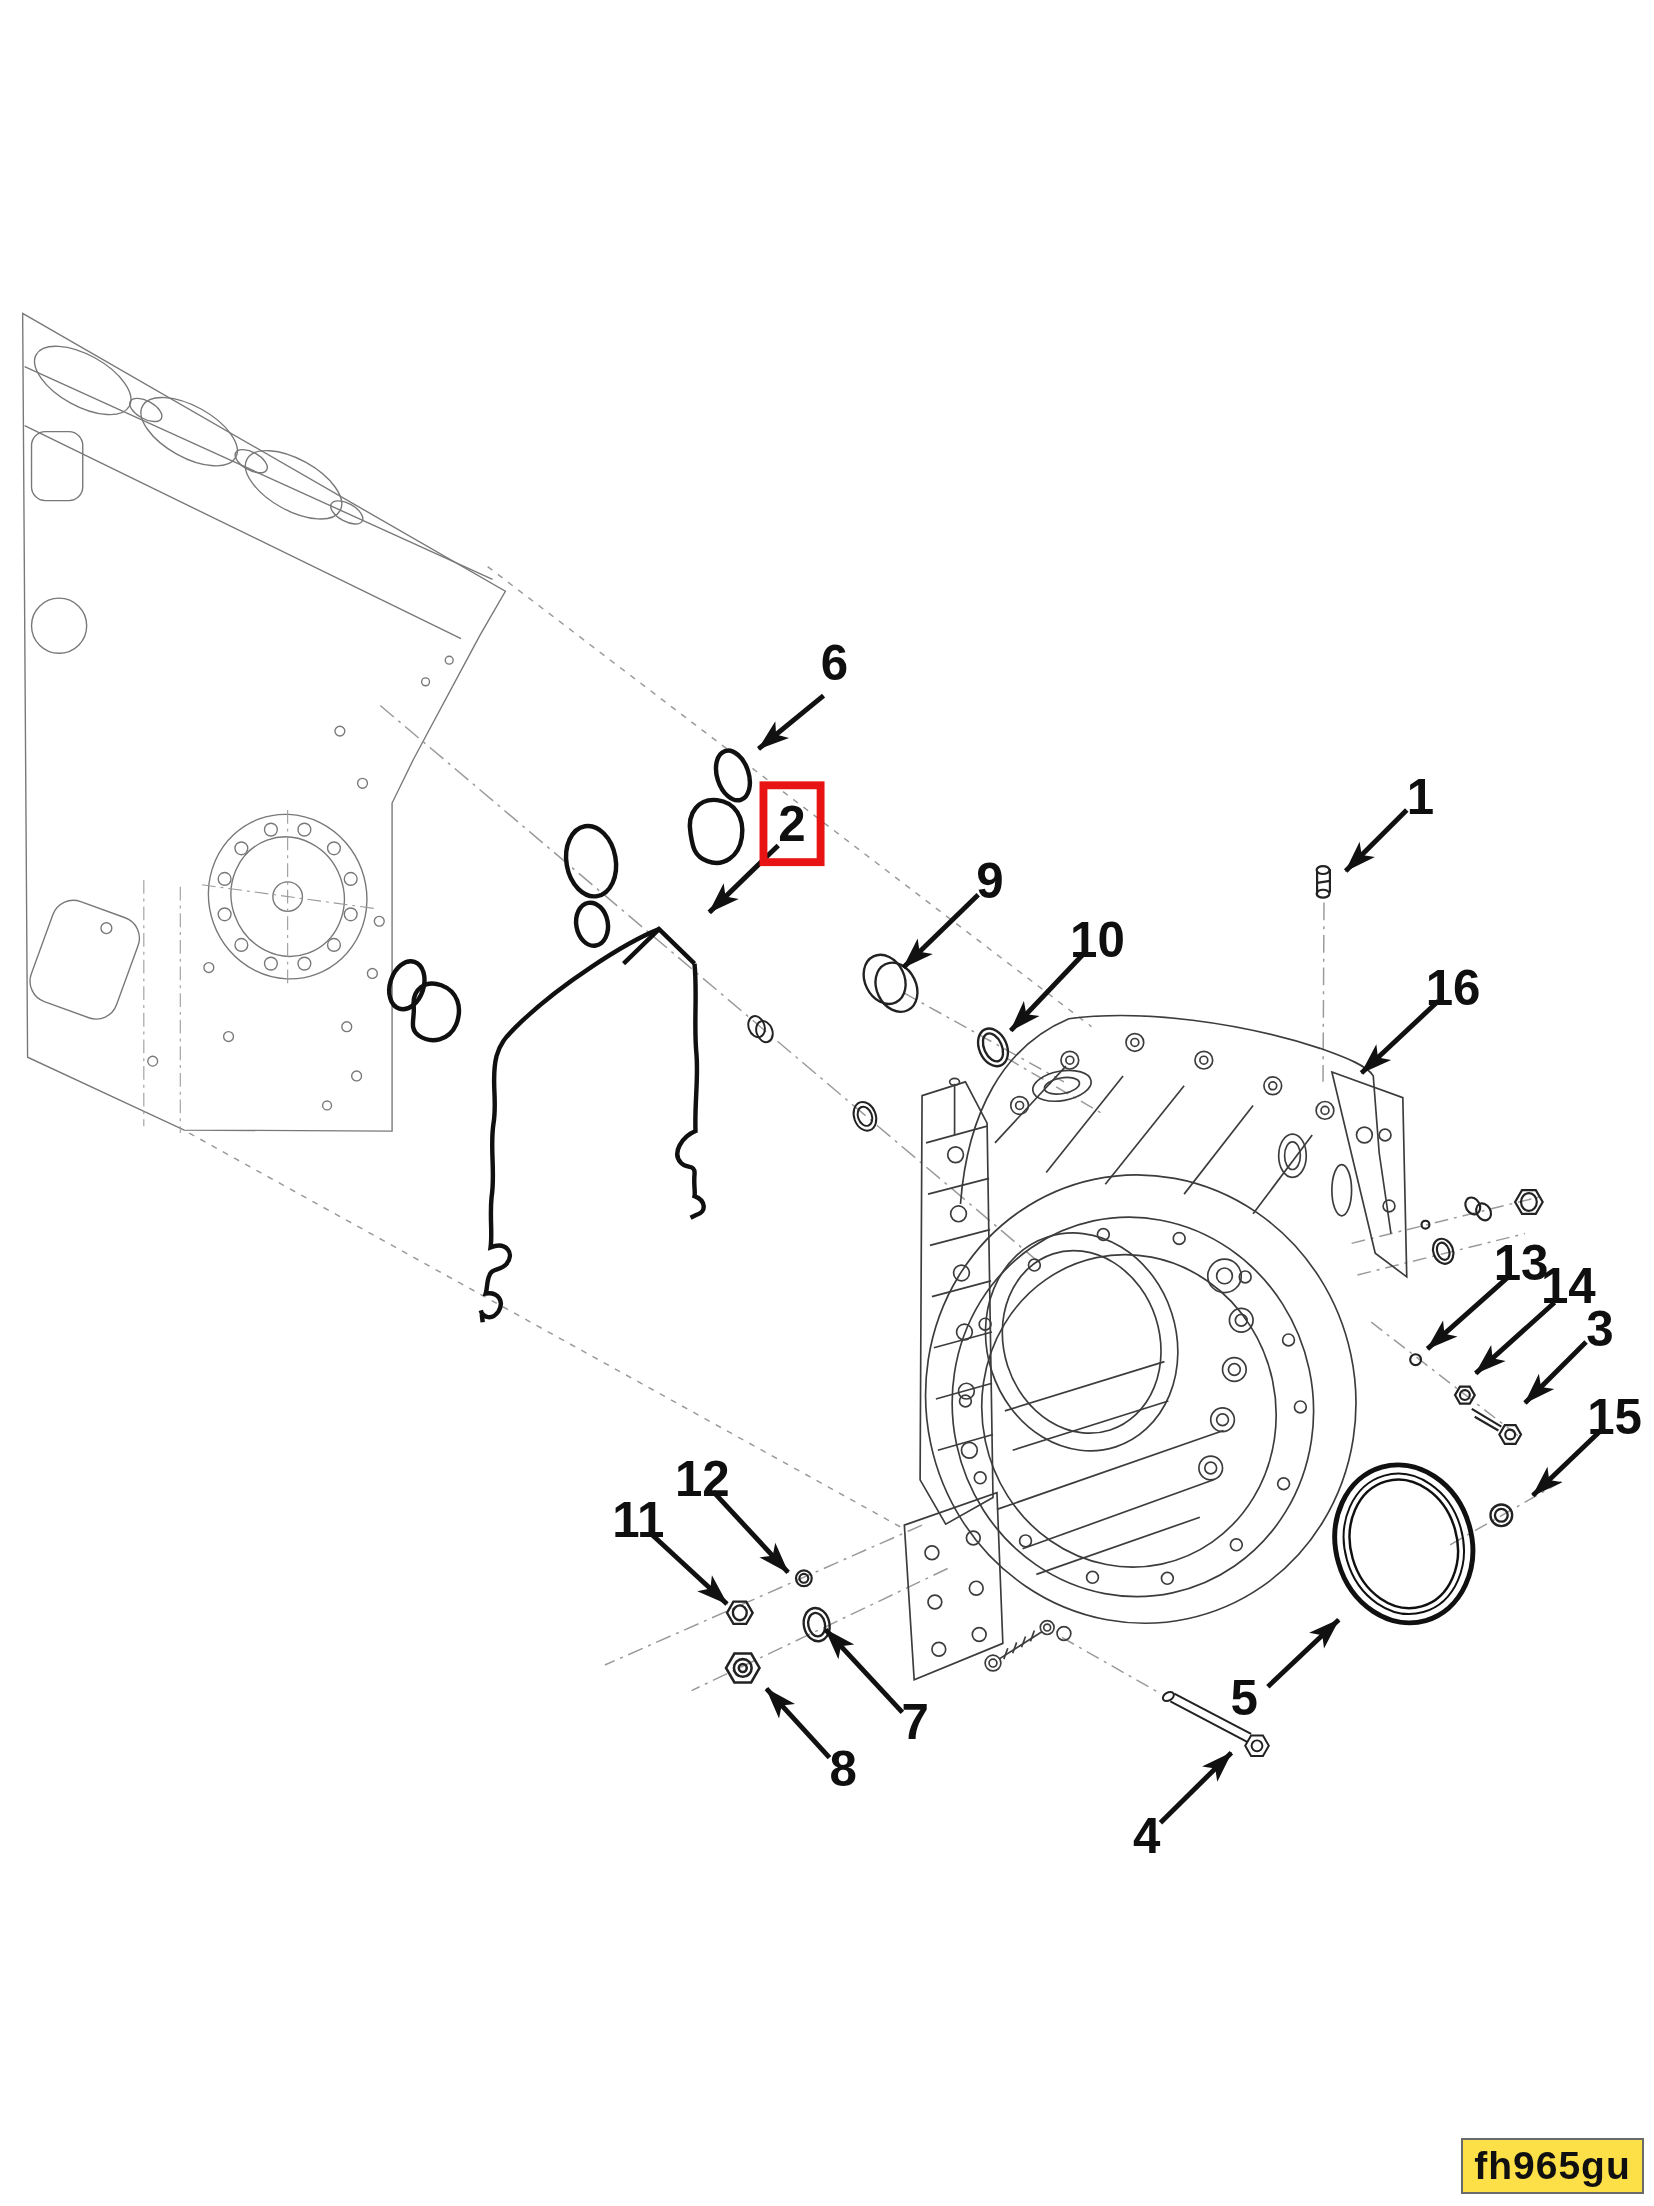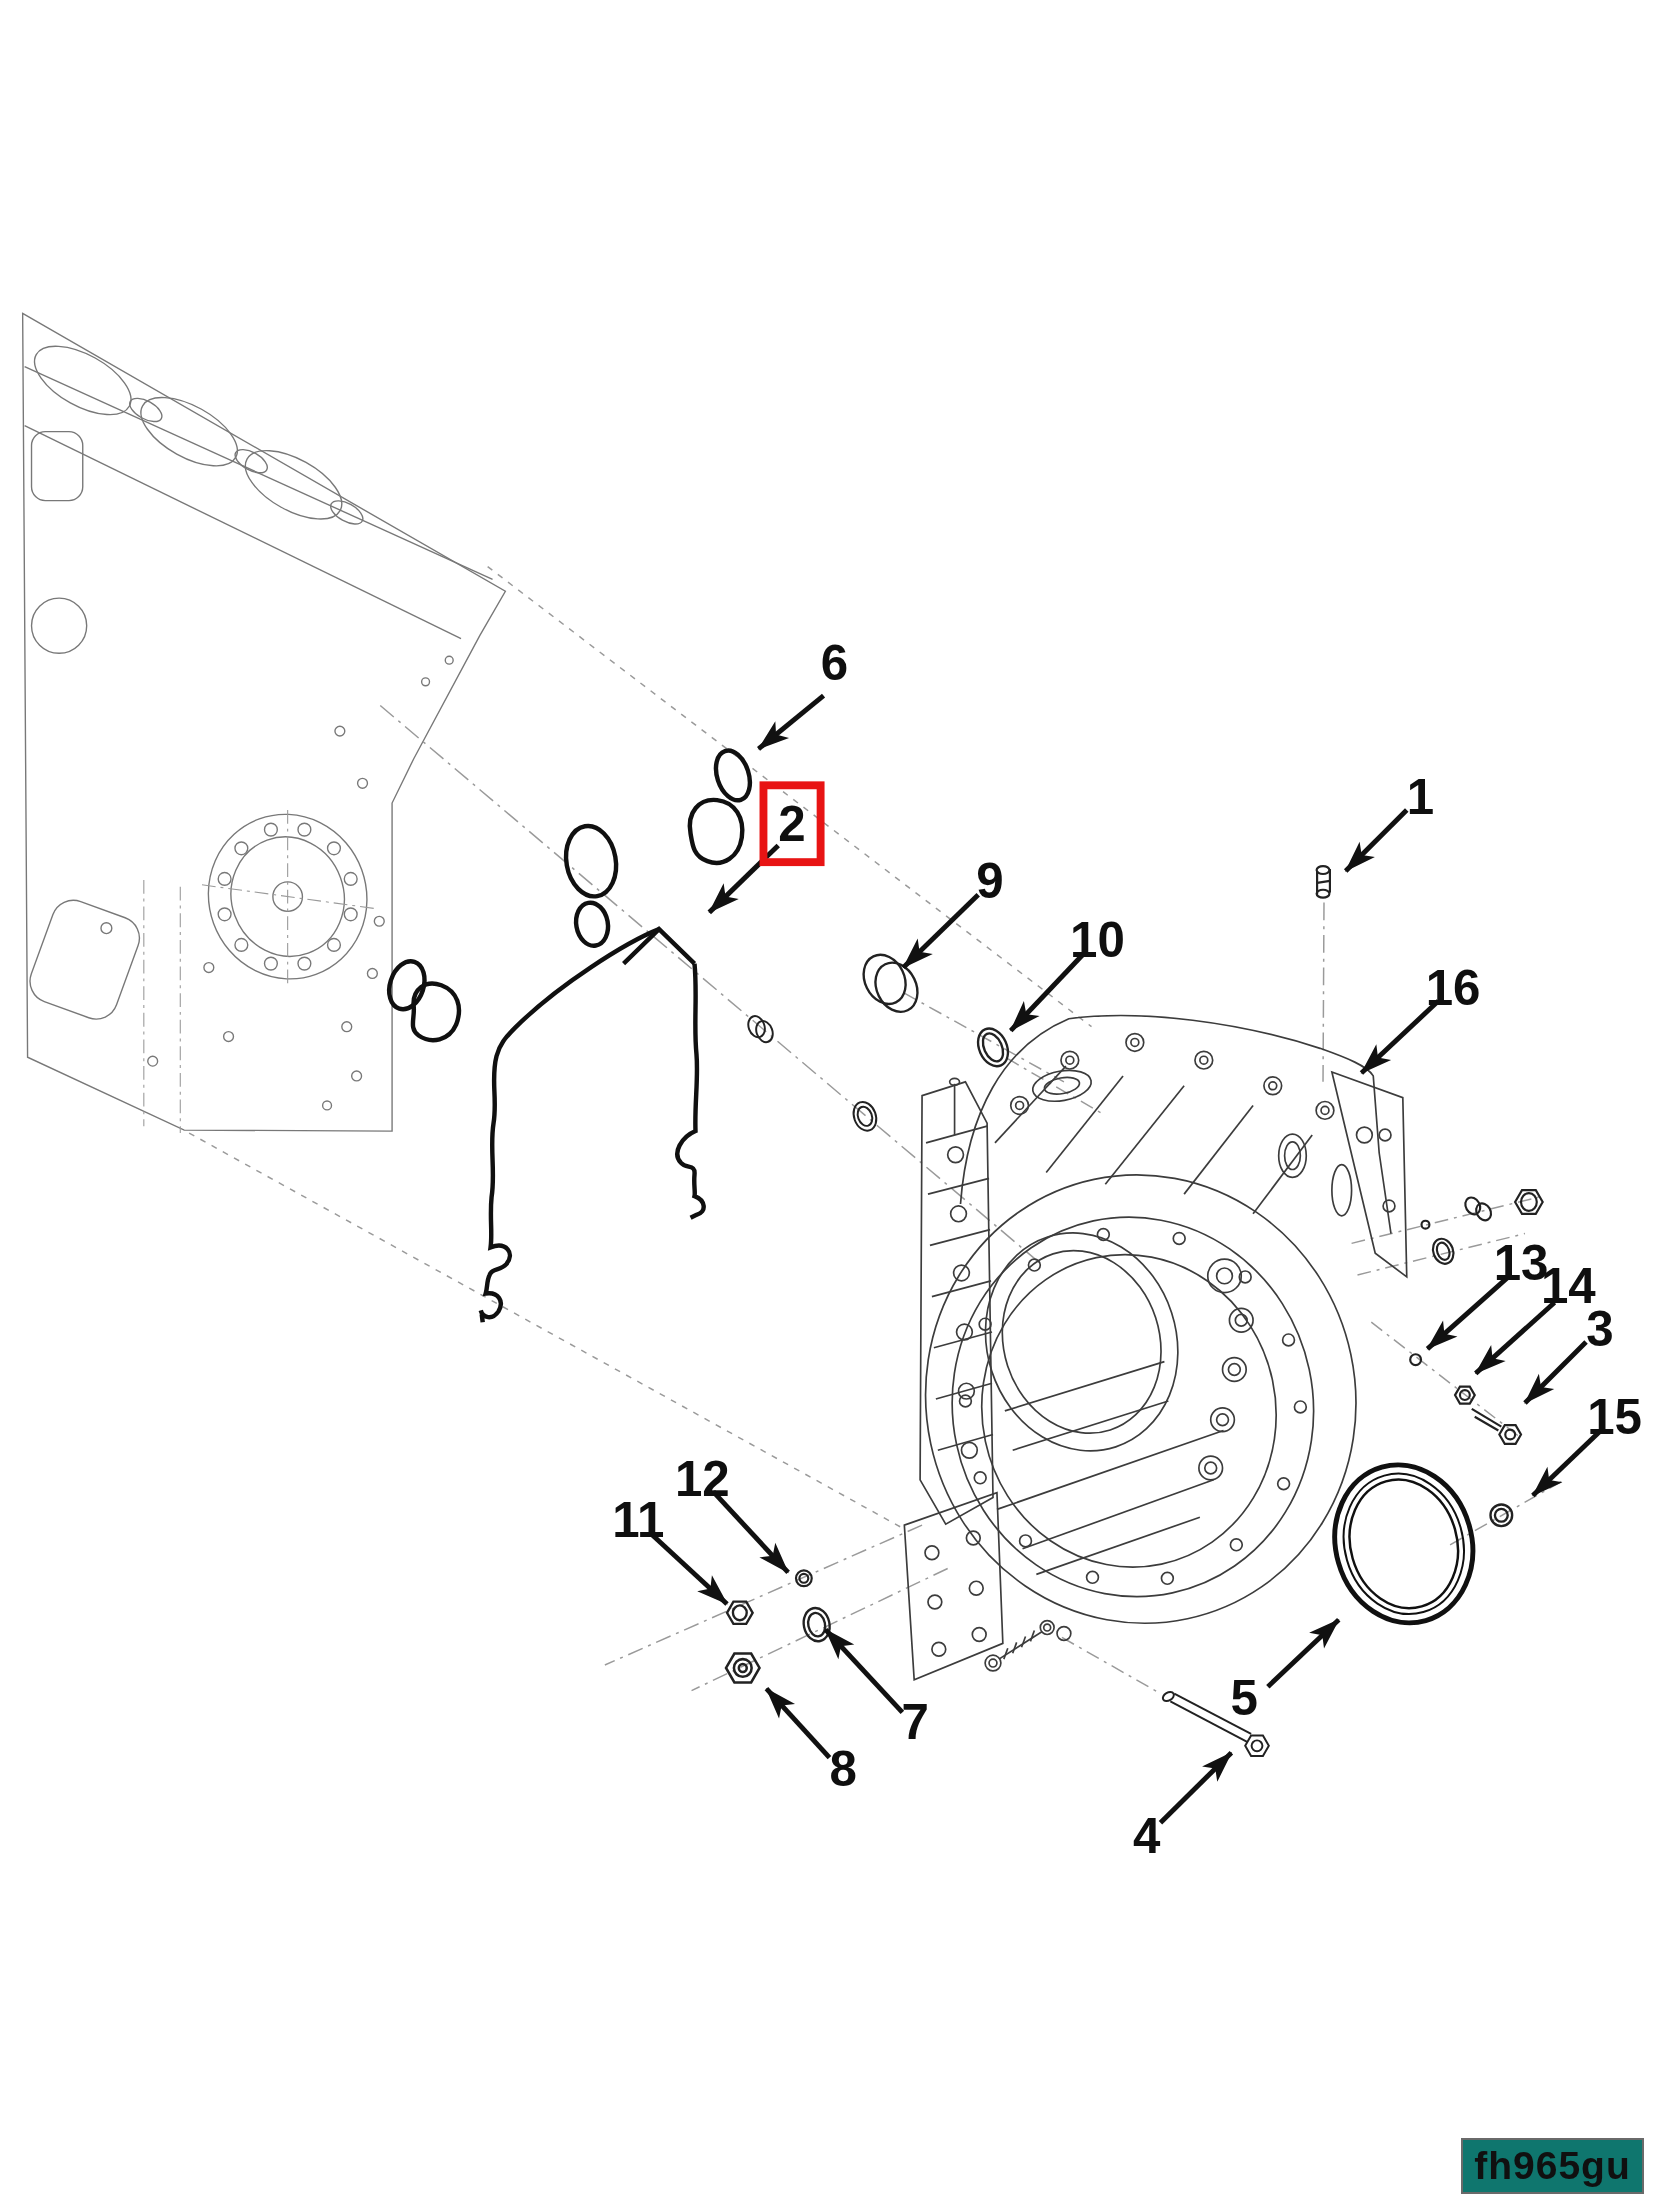--- a/index.html
+++ b/index.html
@@ -2,21 +2,21 @@
 <html><head>
 <meta charset="utf-8">
 <style>
   html,body{margin:0;padding:0;background:#ffffff;}
   body{width:1655px;height:2207px;position:relative;font-family:"Liberation Sans",sans-serif;overflow:hidden;}
   #stage{position:absolute;left:0;top:0;width:1655px;height:2207px;}
   svg{display:block;}
   .callout-num{font-family:"Liberation Sans",sans-serif;font-weight:bold;font-size:50px;fill:#0f0f0f;text-anchor:middle;}
   .code-badge{position:absolute;left:1461px;top:2138px;width:183px;height:56px;border:2px solid #6a6a6a;
     display:flex;align-items:center;justify-content:center;font-weight:bold;font-size:39px;color:#101010;
-    background:#0f766e;box-sizing:border-box;letter-spacing:1px;}
+    background:#fde047;box-sizing:border-box;letter-spacing:1px;}
 </style>
 </head>
 <body>
 
 <div id="stage">
 <svg width="1655" height="2207" viewBox="0 0 1680 2240" xmlns="http://www.w3.org/2000/svg">
   <defs>
     <marker id="ah" markerUnits="userSpaceOnUse" markerWidth="34" markerHeight="24" refX="32" refY="12" orient="auto">
       <path d="M1,1 L33,12 L1,23 L9,12 Z" fill="#111111"></path>
     </marker>

